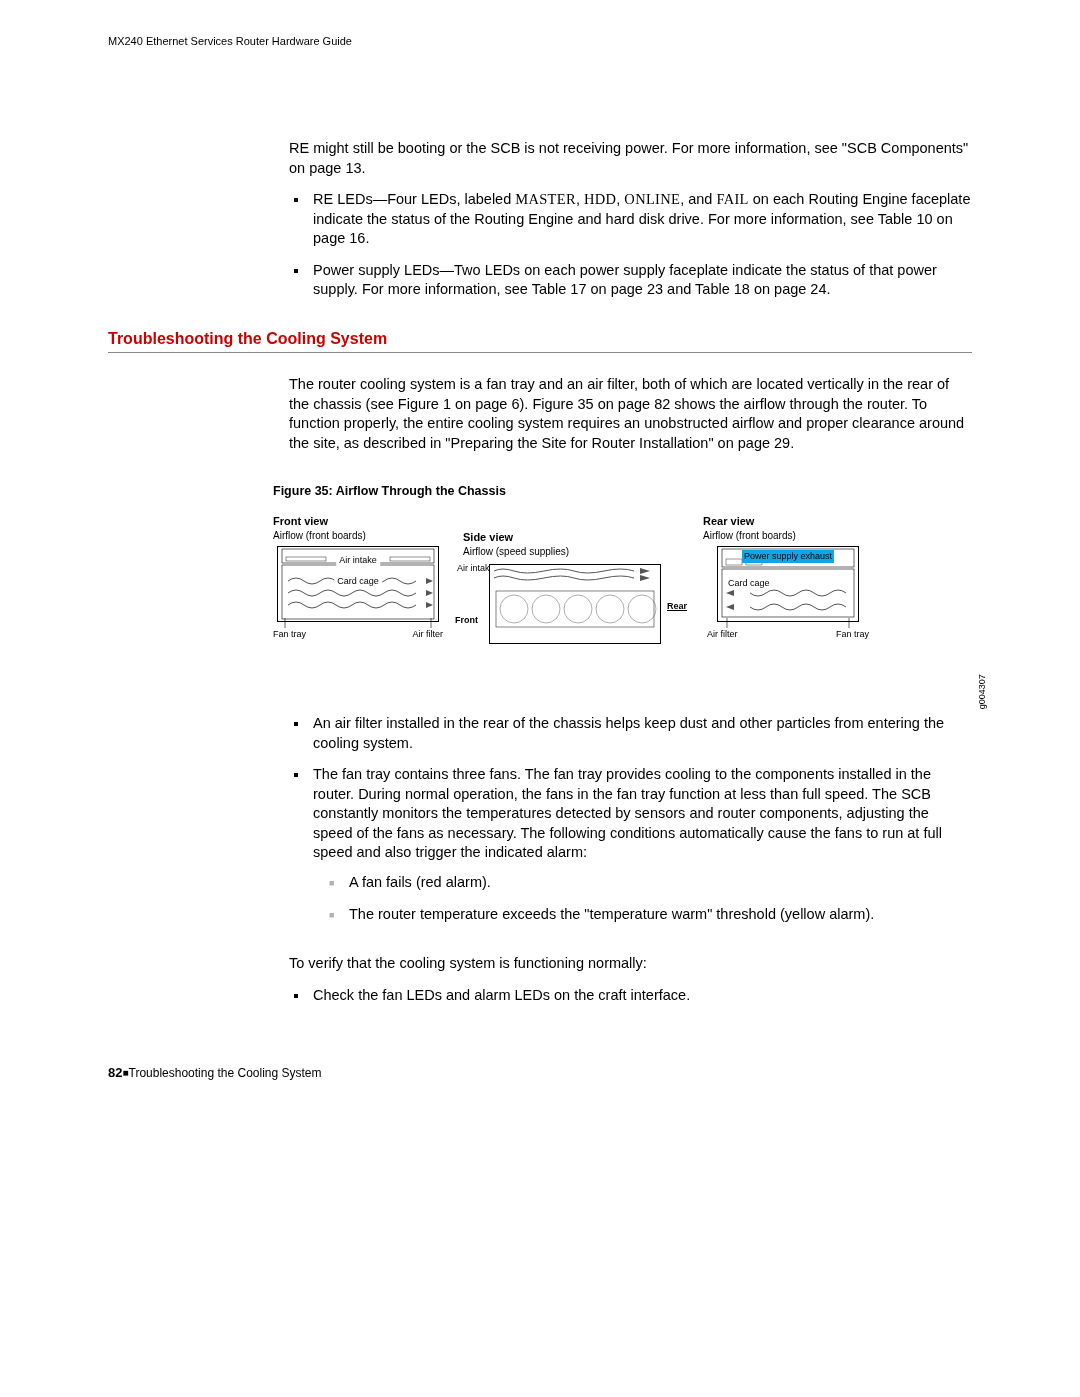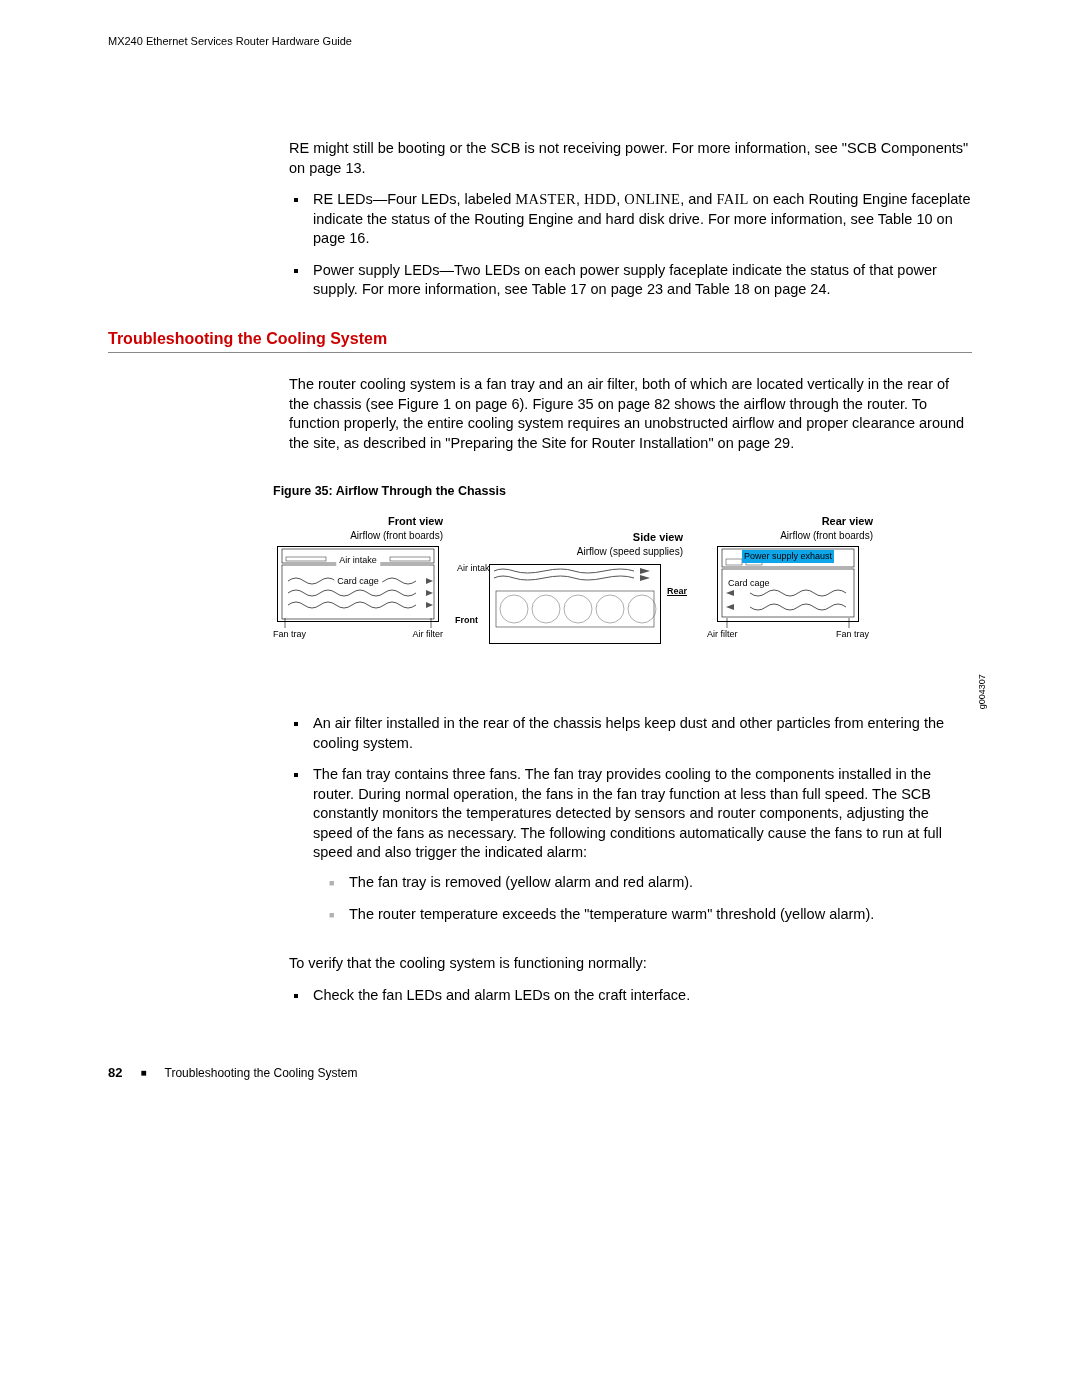--- a/index.html
+++ b/index.html
@@ -80,21 +80,21 @@
   .figure-wrap {
     margin-bottom: 40px;
   }
   .figure {
     position: relative;
     height: 160px;
   }
   .view-col {
     position: absolute;
     top: 0;
-    text-align: right;
+    text-align: left;
   }
   .view-title-b {
     font-weight: 700;
     font-size: 11px;
     display: block;
   }
   .view-title-s {
     font-size: 10px;
     display: block;
   }
@@ -116,21 +116,20 @@
     bottom: 0;
     font-size: 9px;
     transform: rotate(-90deg);
     transform-origin: right bottom;
   }
   .footer {
     position: relative;
     margin-top: 60px;
     display: flex;
     align-items: center;
-    gap: 18px;
   }
   .footer-page {
     font-weight: 700;
     font-size: 13px;
   }
   .footer-sq {
     color: #000;
     font-size: 10px;
   }
   .footer-text {
@@ -199,21 +198,21 @@
             <line x1="158" y1="10" x2="158" y2="0" stroke="#000" stroke-width="0.6"></line>
           </svg>
         </div>
 
         <div class="view-col" style="left:190px; width:220px;margin-top:16px;">
           <span class="view-title-b">Side view</span>
           <span class="view-title-s">Airflow (speed supplies)</span>
           <div style="position:relative; width:220px; height:90px; margin-top:4px;">
             <span class="side-callout" style="left:-6px; top:0;">Air intake</span>
             <span class="side-callout" style="left:-8px; top:52px; font-weight:700;">Front</span>
-            <span class="side-callout" style="right:-4px; top:23px; font-weight:700;text-decoration:underline;">Rear</span>
+            <span class="side-callout" style="right:-4px; top:38px; font-weight:700;text-decoration:underline;">Rear</span>
             <div class="chassis-box" style="position:absolute; left:26px; top:2px; width:170px; height:78px;">
               <svg width="170" height="78" style="position:absolute;left:0;top:0">
 
                 <path d="M4 6 q8 -4 20 0 t30 0 t30 0 t30 0 t30 0" class="arrow-line"></path>
                 <polygon points="150,3 160,6 150,9" fill="#555"></polygon>
                 <path d="M4 13 q8 -4 20 0 t30 0 t30 0 t30 0 t30 0" class="arrow-line"></path>
                 <polygon points="150,10 160,13 150,16" fill="#555"></polygon>
 
                 <g transform="translate(10,26)">
                   <circle cx="14" cy="18" r="14" fill="none" stroke="#777" stroke-width="0.6"></circle>
@@ -256,21 +255,21 @@
 
         <span class="figure-id">g004307</span>
       </div>
     </div>
 
     <ul class="square">
       <li>An air filter installed in the rear of the chassis helps keep dust and other particles from entering the cooling system.</li>
       <li>
         <span>The fan tray contains three fans. The fan tray provides cooling to the components installed in the router. During normal operation, the fans in the fan tray function at less than full speed. The SCB constantly monitors the temperatures detected by sensors and router components, adjusting the speed of the fans as necessary. The following conditions automatically cause the fans to run at full speed and also trigger the indicated alarm:</span>
         <ul class="inner">
-          <li>The fan tray is removed (yellow alarm and red alarm).</li>
+          <li>A fan fails (red alarm).</li>
           <li>The router temperature exceeds the "temperature warm" threshold (yellow alarm).</li>
         </ul>
       </li>
     </ul>
 
     <p class="body-para" style="margin-top:30px">To verify that the cooling system is functioning normally:</p>
     <ul class="square" style="margin-bottom:0">
       <li>Check the fan LEDs and alarm LEDs on the craft interface.</li>
     </ul>
   </div>

